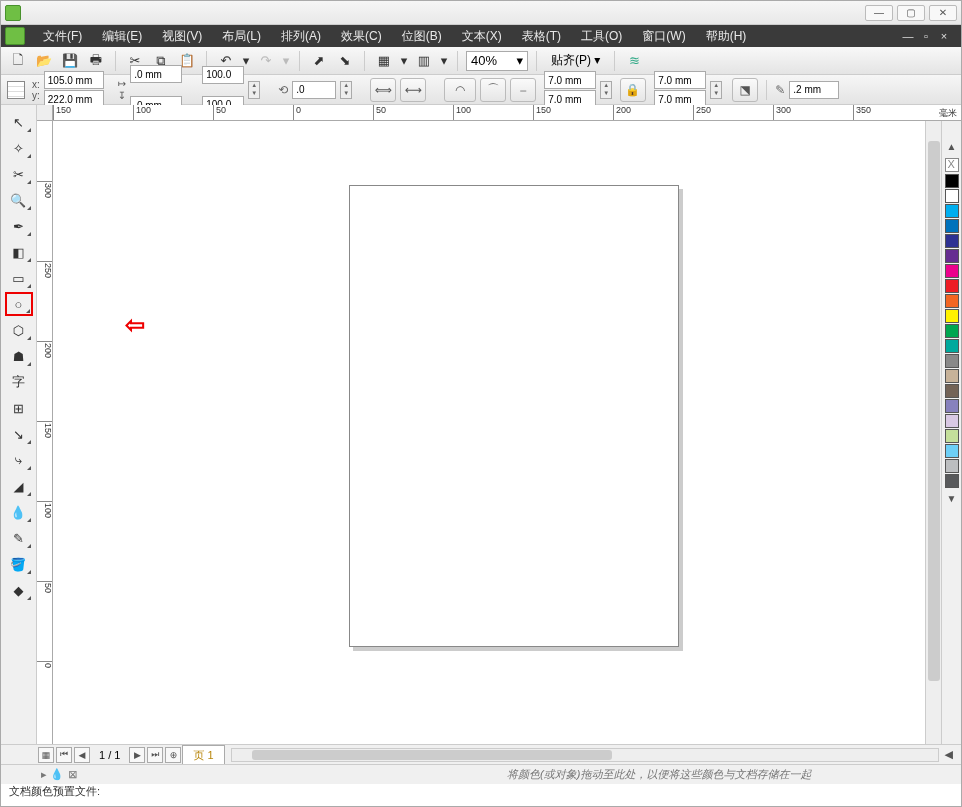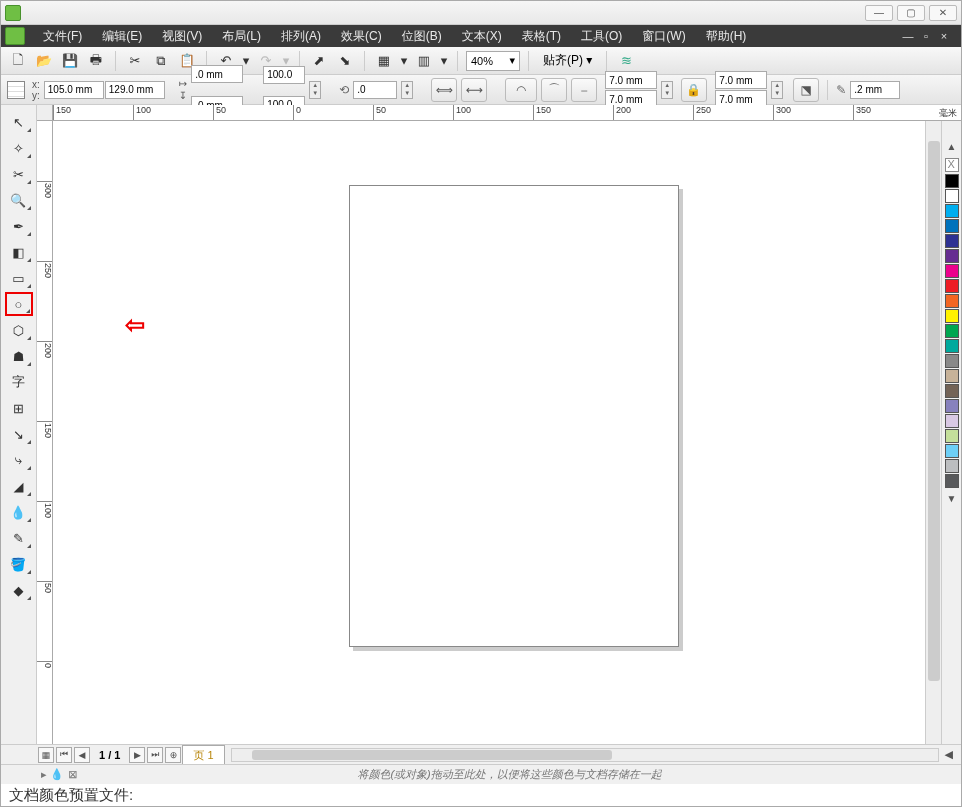--- a/index.html
+++ b/index.html
@@ -14,21 +14,21 @@
 
 .menubar { height: 22px; background: #3a3a3a; display: flex; align-items: center; padding: 0 4px; font-size: 12px; color: #e8e8e8; }
 .menubar .app-icon2 { width: 20px; height: 18px; background: #6fbf44; border: 1px solid #48912c; margin-right: 8px; border-radius: 2px; }
 .menu-item { padding: 0 10px; line-height: 22px; }
 .mdi-btns { margin-left: auto; display: flex; gap: 4px; padding-right: 6px; }
 .mdi-btn { width: 14px; height: 12px; color: #ddd; font-size: 11px; text-align: center; }
 
 .toolbar { height: 28px; background: linear-gradient(#f8f8f8,#e4e4e4); border-bottom: 1px solid #ccc; display: flex; align-items: center; padding: 0 6px; gap: 4px; font-size: 12px; }
 .tbtn { width: 22px; height: 22px; border: 1px solid transparent; display: flex; align-items: center; justify-content: center; font-size: 13px; color: #333; border-radius: 2px; }
 .tsep { width: 1px; height: 20px; background: #ccc; margin: 0 4px; }
-.zoom-sel { width: 54px; height: 20px; border: 1px solid #aaa; background: #fff; font-size: 11px; padding: 0 4px; display: flex; align-items: center; justify-content: space-between; }
+.zoom-sel { width: 62px; height: 20px; border: 1px solid #aaa; background: #fff; font-size: 13px; padding: 0 4px; display: flex; align-items: center; justify-content: space-between; }
 .snap-sel { height: 20px; display: flex; align-items: center; font-size: 12px; padding: 0 6px; }
 
 .propbar { height: 30px; background: linear-gradient(#f6f6f6,#e4e4e4); border-bottom: 1px solid #ccc; display: flex; align-items: center; padding: 0 6px; gap: 4px; font-size: 11px; }
 .xy-grid { width: 18px; height: 18px; border: 1px solid #888; background: repeating-linear-gradient(#fff,#fff 4px,#ddd 4px,#ddd 5px); }
 .xy-labels { display: flex; flex-direction: column; font-size: 10px; color: #555; margin-left: 3px; }
 .num-input { width: 60px; height: 18px; border: 1px solid #aaa; background: #fff; font-size: 10px; padding: 0 3px; display: flex; align-items: center; }
 .mini-input { width: 52px; height: 18px; border: 1px solid #aaa; background: #fff; font-size: 10px; padding: 0 3px; display: flex; align-items: center; }
 .spin { width: 12px; height: 18px; border: 1px solid #aaa; background: #eee; display: flex; flex-direction: column; }
 .spin div { flex: 1; font-size: 6px; text-align: center; color: #666; }
 .pbtn { width: 26px; height: 24px; border: 1px solid #bbb; background: linear-gradient(#fafafa,#e6e6e6); border-radius: 3px; display: flex; align-items: center; justify-content: center; font-size: 12px; color: #555; }
@@ -57,30 +57,30 @@
 .vscroll { width: 16px; background: #eee; border-left: 1px solid #ccc; position: relative; }
 .vscroll .thumb { position: absolute; left: 2px; top: 20px; width: 12px; height: 540px; background: #ccc; border-radius: 3px; }
 
 .colorbar { width: 20px; background: #f0f0f0; border-left: 1px solid #ccc; display: flex; flex-direction: column; align-items: center; padding-top: 20px; }
 .swatch-none { width: 14px; height: 14px; background: #fff; border: 1px solid #888; position: relative; margin-bottom: 2px; }
 .swatch-none::after { content: 'X'; position: absolute; left: 2px; top: -1px; color: #888; font-size: 11px; }
 .swatch { width: 14px; height: 14px; border: 1px solid #555; margin-bottom: 1px; }
 
 .pagebar { height: 20px; background: #f0f0f0; border-top: 1px solid #ccc; display: flex; align-items: center; font-size: 11px; padding-left: 36px; }
 .pg-btn { width: 16px; height: 16px; border: 1px solid #aaa; background: #f8f8f8; margin: 0 1px; display: flex; align-items: center; justify-content: center; font-size: 9px; color: #555; }
-.pg-info { padding: 0 8px; font-weight: bold; }
+.pg-info { padding: 0 8px; }
 .pg-tab { padding: 2px 10px; background: #fff; border: 1px solid #aaa; border-bottom: none; color: #b8860b; }
 .hscroll { flex: 1; height: 14px; background: #eee; margin: 0 6px; position: relative; border: 1px solid #ccc; }
 .hscroll .thumb { position: absolute; left: 20px; top: 1px; height: 10px; width: 360px; background: #ccc; border-radius: 3px; }
 
 .hintbar { height: 20px; background: #f0f0f0; border-top: 1px solid #ccc; display: flex; align-items: center; font-size: 11px; padding-left: 40px; color: #777; font-style: italic; }
 .hint-icons { display: flex; gap: 4px; margin-right: 20px; font-style: normal; }
 
 .statusbar { height: 22px; background: #fff; border-top: 1px solid #ccc; display: flex; align-items: center; font-size: 11px; padding: 0 8px; color: #333; }
-.statusbar2 { height: 22px; background: #fff; display: flex; align-items: center; font-size: 15px; padding: 0 8px; color: #333; }
+.statusbar2 { height: 22px; background: #fff; display: flex; align-items: flex-start; font-size: 11px; padding: 0 8px; color: #333; }
 </style>
 </head>
 <body>
 
 <div class="window">
 
   <div class="titlebar">
     <div class="app-icon"></div>
     <div class="win-btns">
       <div class="win-btn">—</div>
@@ -142,23 +142,23 @@
     <div class="tsep"></div>
     <div class="tbtn" style="color:#3a8">≋</div>
   </div>
 
   <div class="propbar">
     <div class="xy-grid"></div>
     <div class="xy-labels">
       <span>x:</span>
       <span>y:</span>
     </div>
-    <div style="display:flex;flex-direction:row;gap:1px">
+    <div style="display:flex;flex-direction:column;gap:1px">
       <div class="num-input">105.0 mm</div>
-      <div class="num-input">129.0 mm</div>
+      <div class="num-input">222.0 mm</div>
     </div>
     <div style="width:6px"></div>
     <div style="display:flex;flex-direction:column;gap:1px;font-size:10px;color:#555">
       <span>↦</span>
       <span>↧</span>
     </div>
     <div style="display:flex;flex-direction:column;gap:13px">
       <div class="mini-input">.0 mm</div>
       <div class="mini-input">.0 mm</div>
     </div>
@@ -310,20 +310,20 @@
       </div>
     <span style="font-size:11px;color:#555;margin-right:8px">◀</span>
   </div>
 
   <div class="hintbar">
     <div class="hint-icons">
       <span>▸</span>
       <span>💧</span>
       <span>⊠</span>
     </div>
-    <span style="flex:1;text-align:left;margin-left:260px">将颜色(或对象)拖动至此处，以便将这些颜色与文档存储在一起</span>
+    <span style="flex:1;text-align:center;margin-left:260px">将颜色(或对象)拖动至此处，以便将这些颜色与文档存储在一起</span>
   </div>
 
   <div class="statusbar2">
     <span>文档颜色预置文件: </span>
   </div>
 
 </div>
 
 </body></html>

